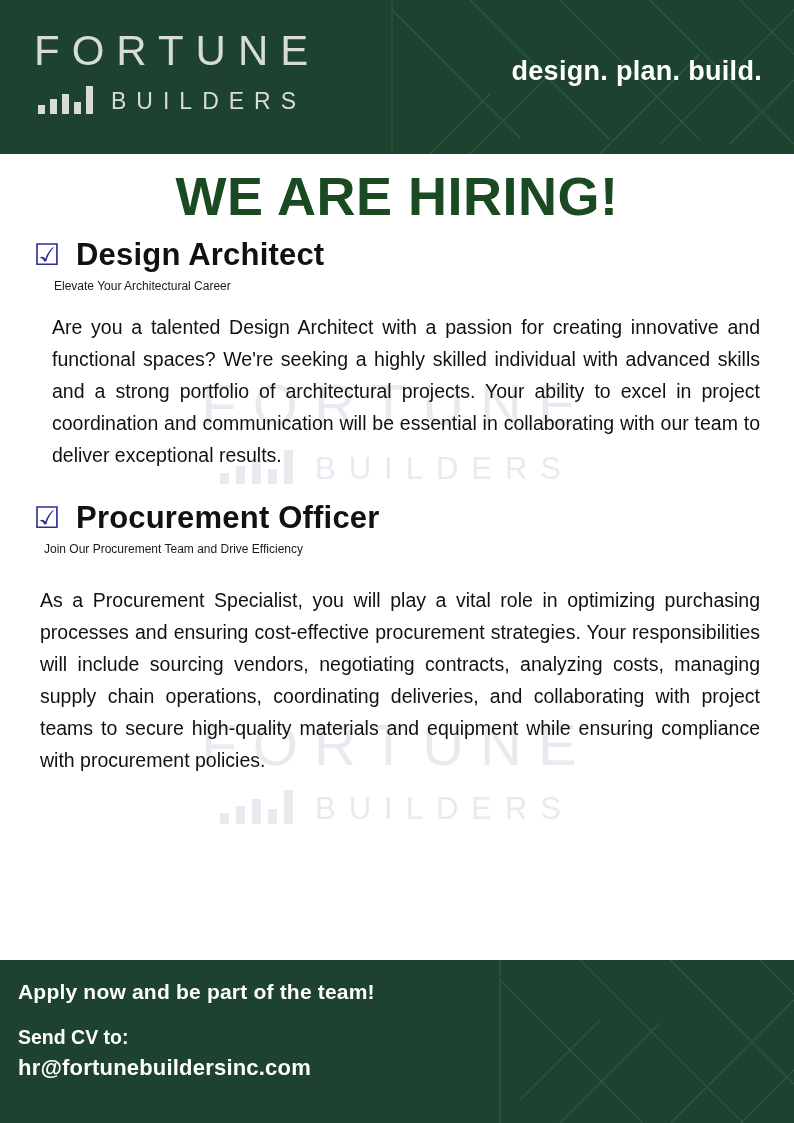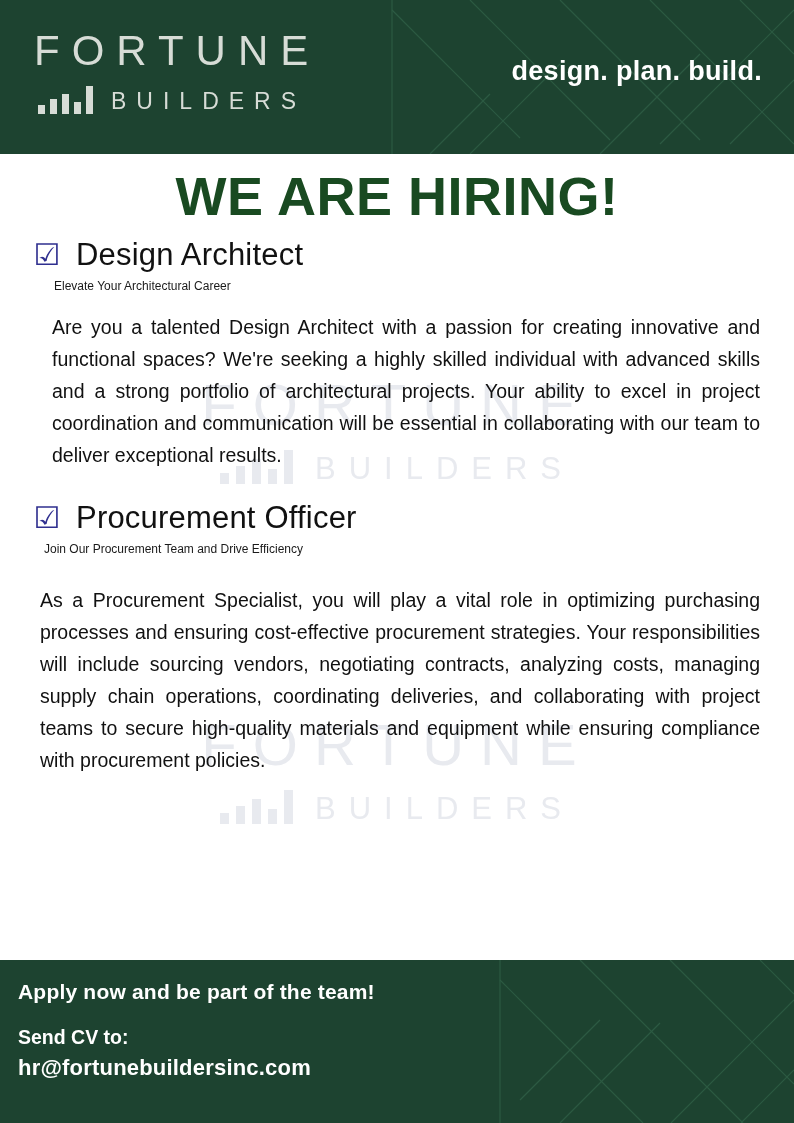--- a/index.html
+++ b/index.html
@@ -138,21 +138,21 @@
   .check {
     font-size: 30px;
     color: #2f2f8f;
     line-height: 1;
     width: 30px;
     text-align: center;
     flex: none;
   }
   .job-title {
     font-size: 31px;
-    font-weight: normal;
+    font-weight: bold;
     color: #111111;
     letter-spacing: 0.2px;
   }
   .job-sub {
     font-size: 12px;
     color: #1a1a1a;
     margin: 6px 0 0 22px;
   }
   .job-desc {
     font-size: 19.5px;

